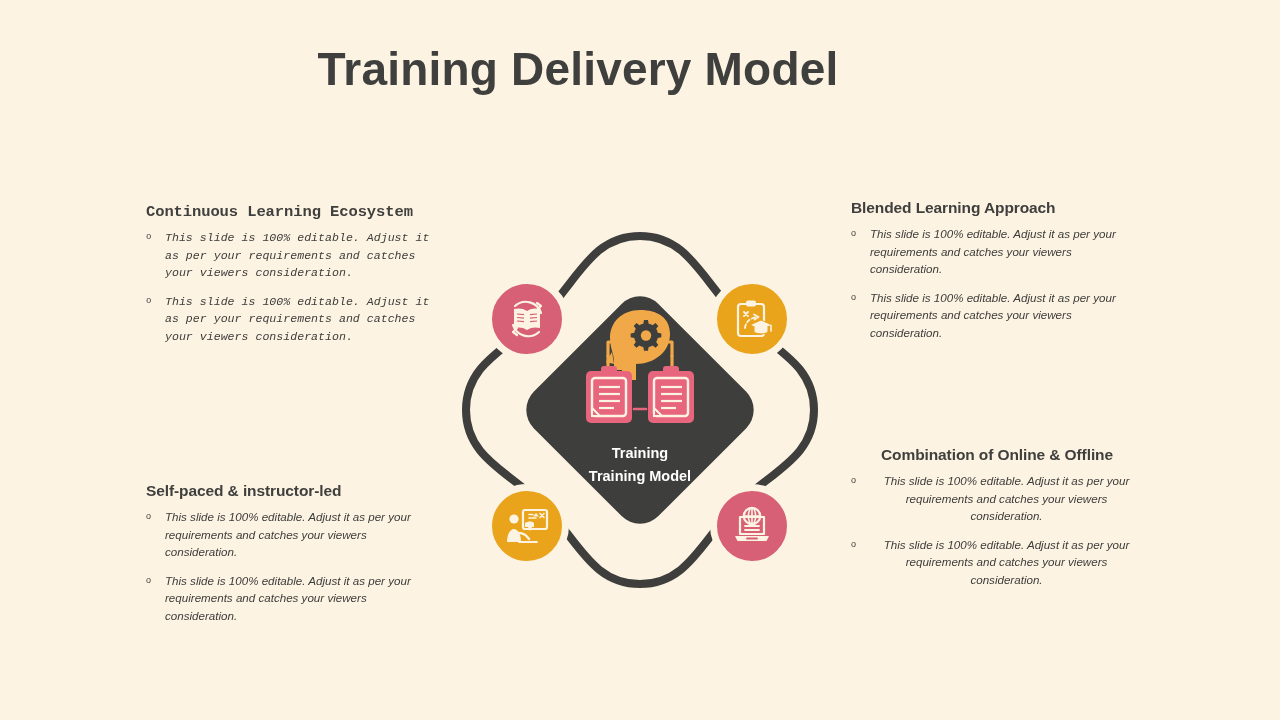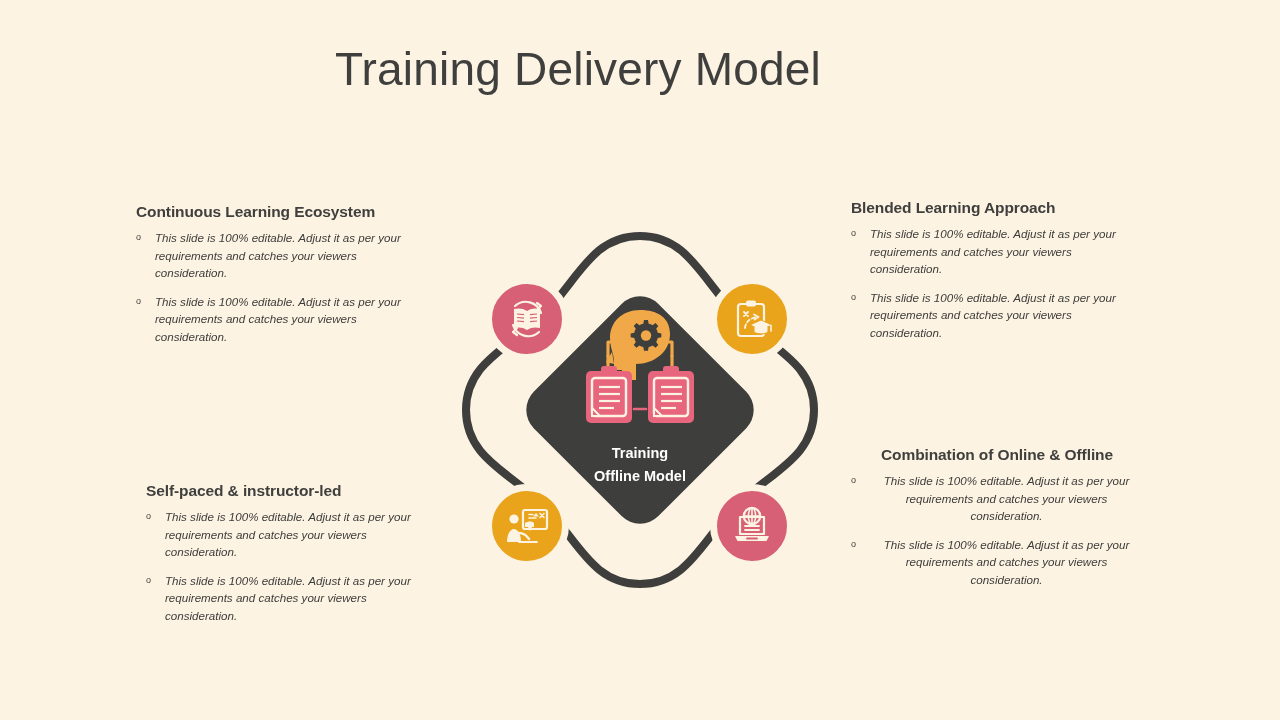--- a/index.html
+++ b/index.html
@@ -16,31 +16,31 @@
   }
 
   
   #slide-title {
     position: absolute;
     top: 42px;
     left: 0;
     width: 1156px;
     text-align: center;
     font-size: 46px;
-    font-weight: normal;
+    font-weight: bold;
     color: #3F3F3D;
     letter-spacing: 0.2px;
   }
 
   
   .text-block {
     position: absolute;
     width: 292px;
   }
-  .tb-tl { left: 136px; top: 203px; }
+  .tb-tl { left: 146px; top: 203px; font-family: Liberation Mono, monospace; }
   .tb-tr { left: 851px; top: 199px; }
   .tb-bl { left: 146px; top: 470px; margin-top: 12px; }
   .tb-br { left: 851px; top: 446px; text-align: center; }
 
   .block-heading {
     font-size: 15.5px;
     font-weight: bold;
     color: #3F3F3D;
     margin: 0 0 8px 0;
     letter-spacing: -0.1px;
@@ -253,21 +253,21 @@
         <line x1="221" y1="194" x2="236" y2="194" stroke="#FDF3E3" stroke-width="2.2"></line>
         <path d="M 214 194 L 214 202 L 222 202 Z" fill="#E8657E" stroke="#FDF3E3" stroke-width="2"></path>
       </g>
 
       <line x1="194" y1="195" x2="206" y2="195" stroke="#E8657E" stroke-width="2.6" stroke-linecap="round"></line>
     </g>
   </svg>
 
   <div class="center-label">
     <div>Training</div>
-    <div>Offline Model</div>
+    <div>Training Model</div>
   </div>
 
   <div class="node-circle node-tl" style="background:#D75F76;">
     <svg width="48" height="48" viewBox="0 0 48 48">
       <path d="M 38 18 A 16 16 0 0 0 12 11" fill="none" stroke="#FDF3E3" stroke-width="2.2" stroke-linecap="round"></path>
       <path d="M 10 30 A 16 16 0 0 0 36 37" fill="none" stroke="#FDF3E3" stroke-width="2.2" stroke-linecap="round"></path>
       <path d="M 34 8 L 38 11 L 34 15" fill="none" stroke="#FDF3E3" stroke-width="2.2" stroke-linecap="round" stroke-linejoin="round"></path>
       <path d="M 14 40 L 10 37 L 14 33" fill="none" stroke="#FDF3E3" stroke-width="2.2" stroke-linecap="round" stroke-linejoin="round"></path>
       <path d="M 24 16 C 20 13 15 13 11 14 L 11 33 C 15 32 20 32 24 35 Z" fill="#FDF3E3"></path>
       <path d="M 24 16 C 28 13 33 13 37 14 L 37 33 C 33 32 28 32 24 35 Z" fill="#FDF3E3"></path>

